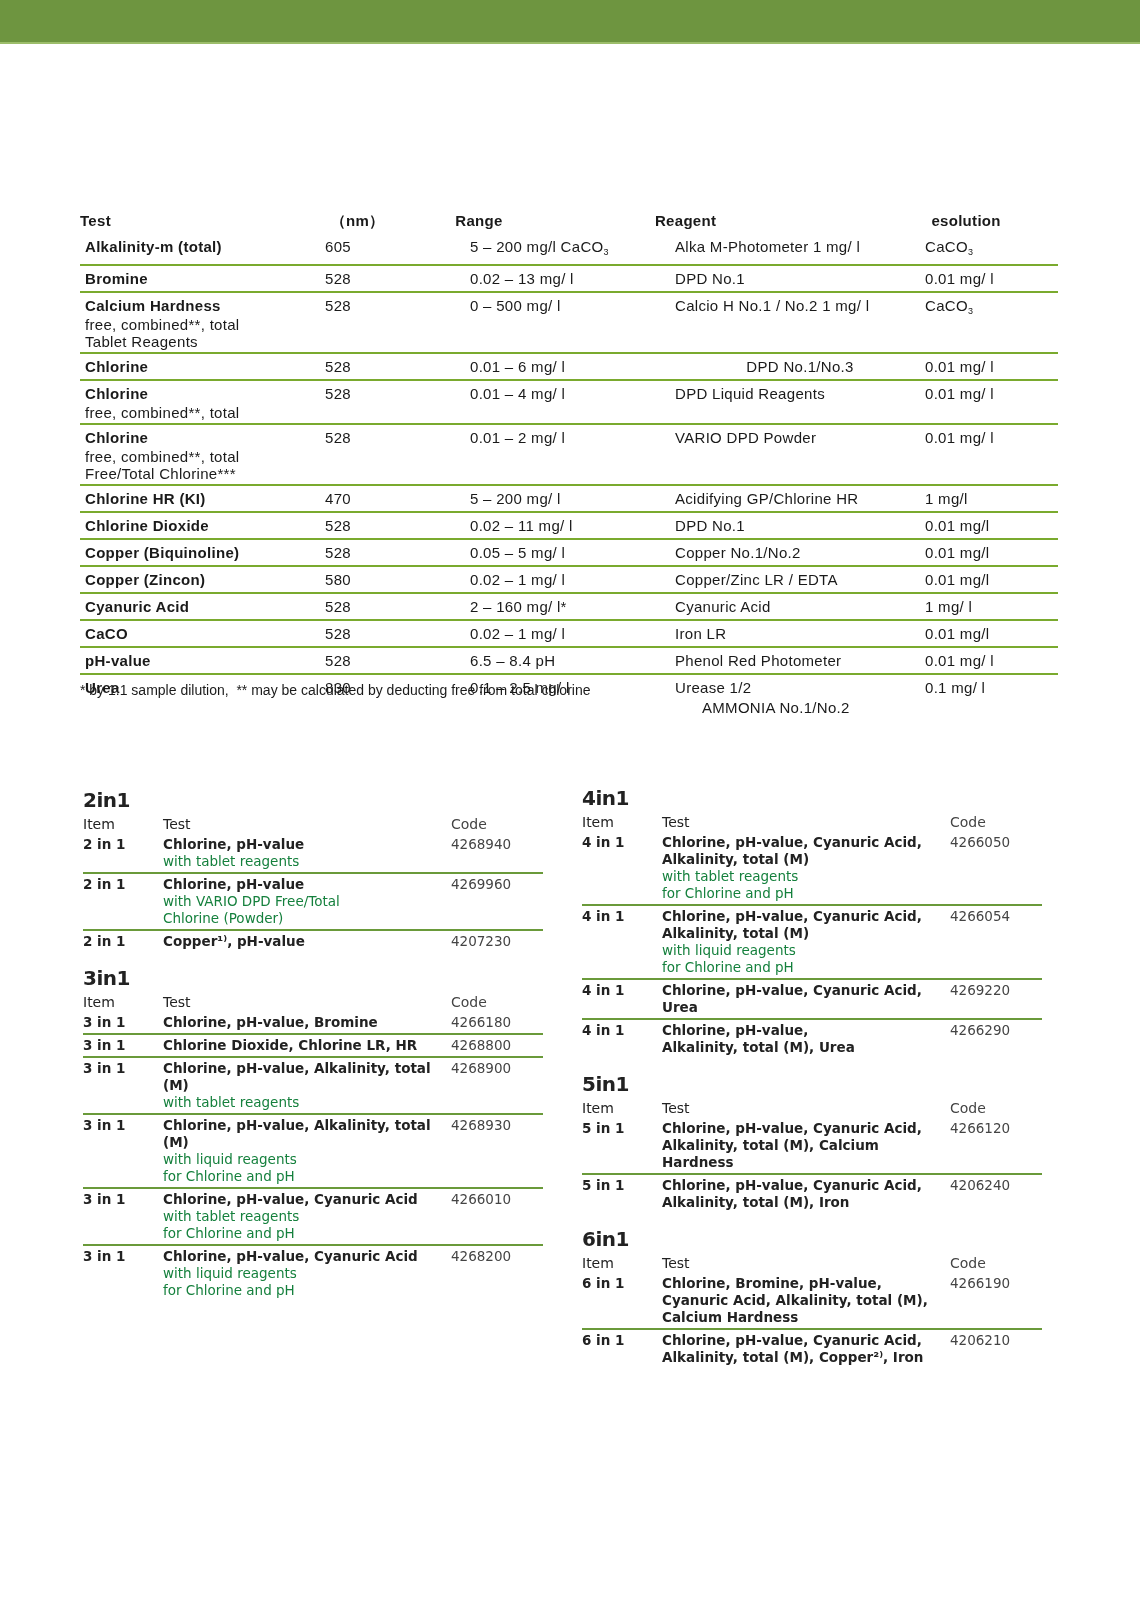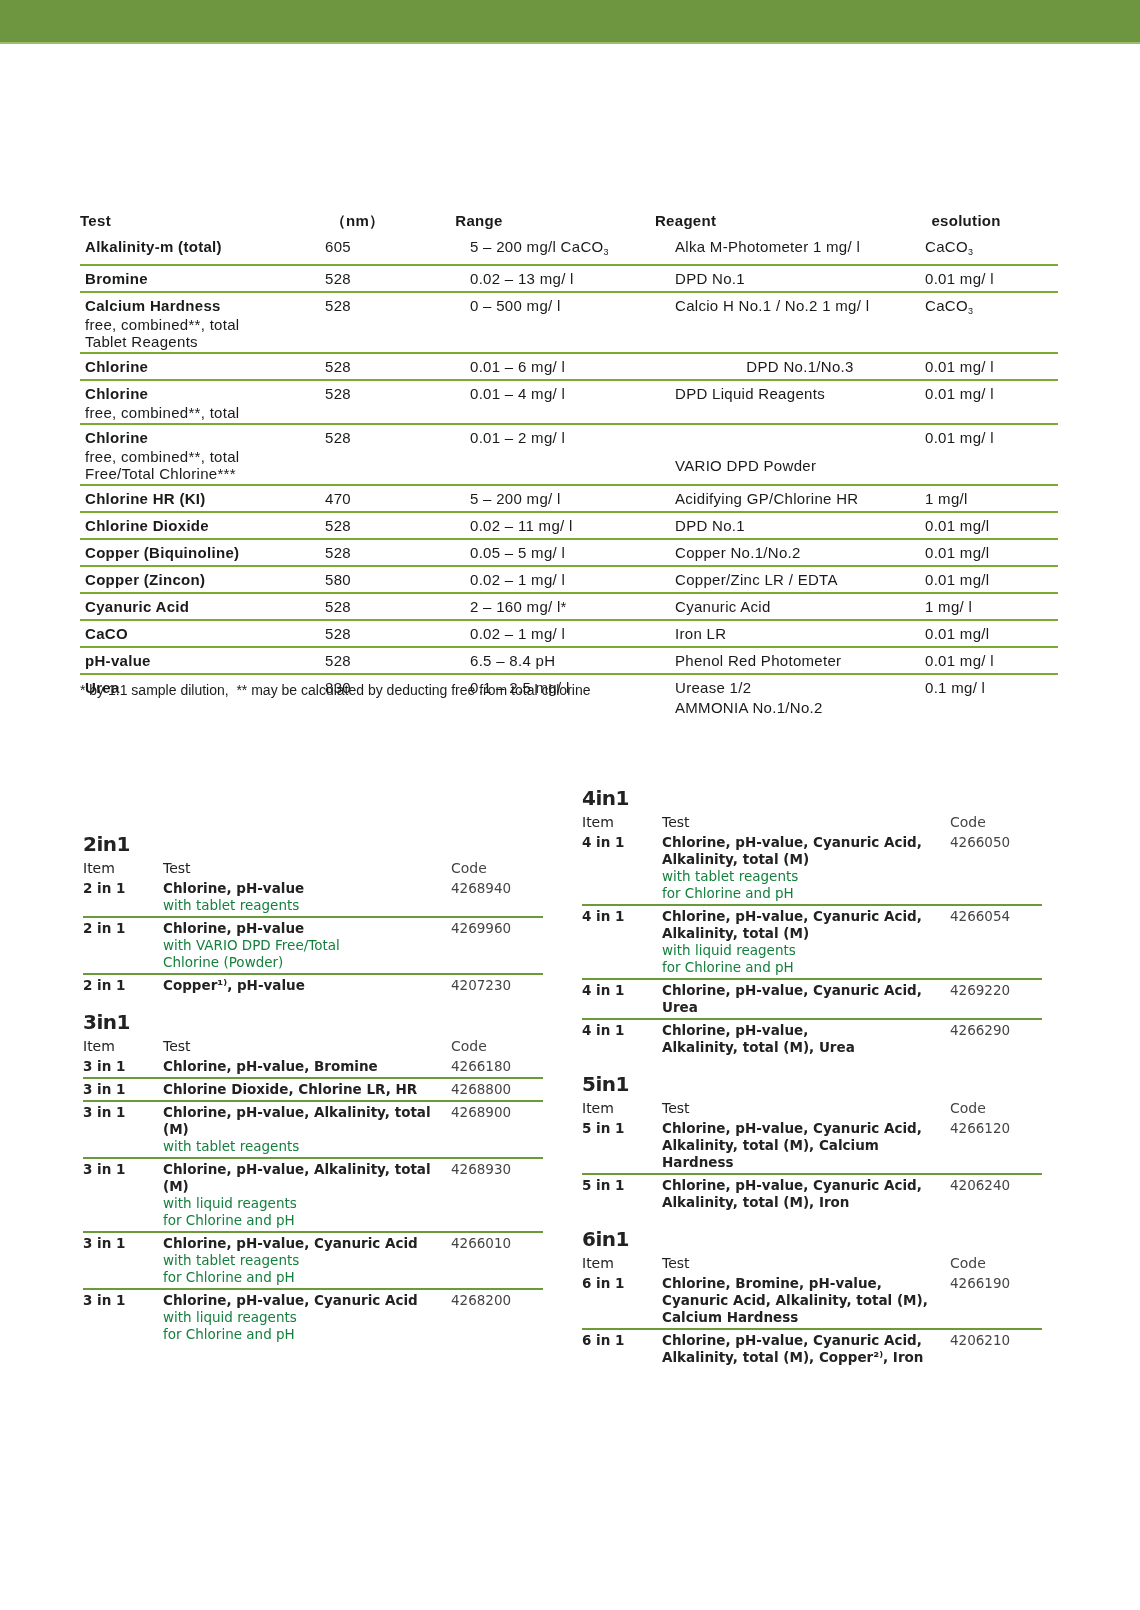--- a/index.html
+++ b/index.html
@@ -114,21 +114,21 @@
       </div>
       <div class="row">
         <div class="c1 cell">
           <span class="name">Chlorine</span>
           <span class="sub">free, combined**, total</span>
           <span class="sub">Free/Total Chlorine***</span>
         </div>
         <div class="c2 cell">528</div>
         <div class="c3 cell">0.01 – 2 mg/ l</div>
         <div class="c4 cell">
-          <span style="display: block; margin-top: 28px;">VARIO DPD Powder</span>
+          <span style="display: block;">VARIO DPD Powder</span>
         </div>
         <div class="c5 cell">0.01 mg/ l</div>
       </div>
       <div class="row">
         <div class="c1 cell">
           <span class="name">Chlorine HR (KI)</span>
         </div>
         <div class="c2 cell">470</div>
         <div class="c3 cell">5 – 200 mg/ l</div>
         <div class="c4 cell">
@@ -203,32 +203,32 @@
         <div class="c5 cell">0.01 mg/ l</div>
       </div>
       <div class="row last">
         <div class="c1 cell">
           <span class="name">Urea</span>
         </div>
         <div class="c2 cell">830</div>
         <div class="c3 cell">0.1 – 2.5 mg/ l</div>
         <div class="c4 cell">
           <span style="display: block;">Urease 1/2</span>
-          <span style="display: block;">AMMONIA No.1/No.2</span>
+          <span style="display: block; margin-left: 27px;">AMMONIA No.1/No.2</span>
         </div>
         <div class="c5 cell">0.1 mg/ l</div>
       </div>
     </div>
 </div>
 
 <div class="notes">
   <div>* by 1:1 sample dilution,  ** may be calculated by deducting free from total chlorine</div>
 </div>
 
-<div class="kit" id="kits-left" style="left:83px; top:788px;margin-top:44px;">
+<div class="kit" id="kits-left" style="left:83px; top:788px;">
     <h2>2in1</h2>
     <div class="khdr">
       <div class="ki">Item</div>
       <div class="kt">Test</div>
       <div class="kc">Code</div>
     </div>
     <div class="krow">
       <div class="ki">2 in 1</div>
       <div class="kt">
         <span class="tb">Chlorine, pH-value</span>

